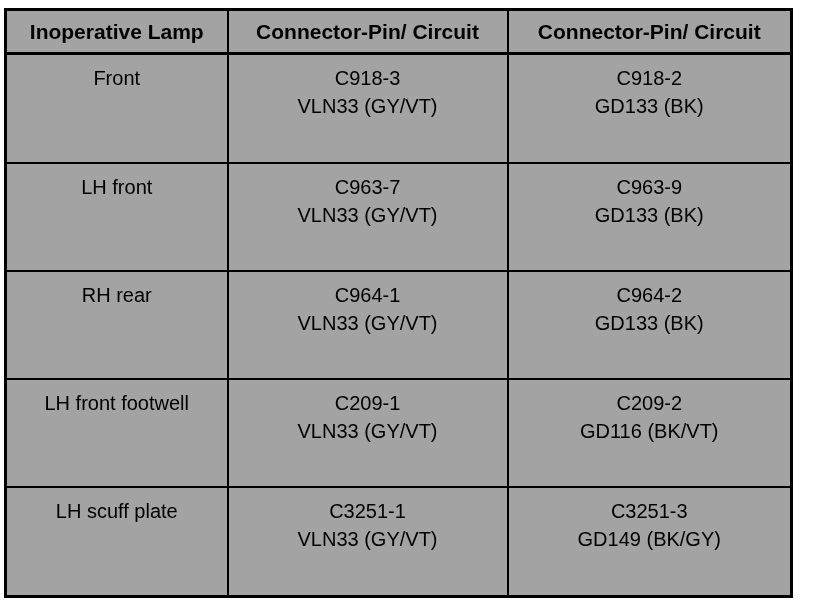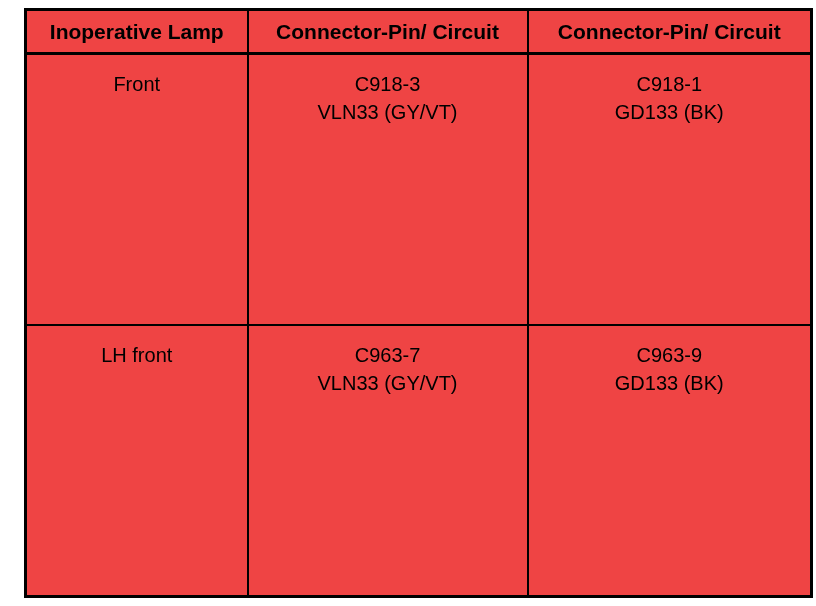--- a/index.html
+++ b/index.html
@@ -15,27 +15,27 @@
     color: #000000;
     -webkit-font-smoothing: antialiased;
   }
   .page {
     position: relative;
     width: 816px;
     height: 606px;
   }
   table.spec-table {
     position: absolute;
-    left: 24px;
+    left: 4px;
     top: 8px;
     width: 786px;
     height: 590px;
     border-collapse: collapse;
     table-layout: fixed;
-    background: #ef4444;
+    background: #a3a3a3;
     border: 3px solid #000000;
   }
   table.spec-table col.c1 { width: 222px; }
   table.spec-table col.c2 { width: 280px; }
   table.spec-table col.c3 { width: 284px; }
   table.spec-table th,
   table.spec-table td {
     border: 2px solid #000000;
     text-align: center;
     padding: 0;
@@ -53,21 +53,21 @@
     height: 76px;
     vertical-align: top;
     font-size: 20px;
     font-weight: normal;
   }
   .cell-line {
     line-height: 28px;
     white-space: nowrap;
   }
   .cell-pad {
-    padding-top: 15px;
+    padding-top: 9px;
   }
 </style>
 </head>
 <body>
 
 <div class="page">
   <table class="spec-table">
     <colgroup>
       <col class="c1">
         <col class="c2">
@@ -83,32 +83,71 @@
     <tbody>
       <tr>
         <td>
           <div class="cell-line cell-pad">Front</div>
         </td>
         <td>
           <div class="cell-line cell-pad">C918-3</div>
           <div class="cell-line">VLN33 (GY/VT)</div>
         </td>
         <td>
-          <div class="cell-line cell-pad">C918-1</div>
+          <div class="cell-line cell-pad">C918-2</div>
           <div class="cell-line">GD133 (BK)</div>
         </td>
       </tr>
       <tr>
         <td>
           <div class="cell-line cell-pad">LH front</div>
         </td>
         <td>
           <div class="cell-line cell-pad">C963-7</div>
           <div class="cell-line">VLN33 (GY/VT)</div>
         </td>
         <td>
           <div class="cell-line cell-pad">C963-9</div>
           <div class="cell-line">GD133 (BK)</div>
         </td>
       </tr>
+      <tr>
+        <td>
+          <div class="cell-line cell-pad">RH rear</div>
+        </td>
+        <td>
+          <div class="cell-line cell-pad">C964-1</div>
+          <div class="cell-line">VLN33 (GY/VT)</div>
+        </td>
+        <td>
+          <div class="cell-line cell-pad">C964-2</div>
+          <div class="cell-line">GD133 (BK)</div>
+        </td>
+      </tr>
+      <tr>
+        <td>
+          <div class="cell-line cell-pad">LH front footwell</div>
+        </td>
+        <td>
+          <div class="cell-line cell-pad">C209-1</div>
+          <div class="cell-line">VLN33 (GY/VT)</div>
+        </td>
+        <td>
+          <div class="cell-line cell-pad">C209-2</div>
+          <div class="cell-line">GD116 (BK/VT)</div>
+        </td>
+      </tr>
+      <tr>
+        <td>
+          <div class="cell-line cell-pad">LH scuff plate</div>
+        </td>
+        <td>
+          <div class="cell-line cell-pad">C3251-1</div>
+          <div class="cell-line">VLN33 (GY/VT)</div>
+        </td>
+        <td>
+          <div class="cell-line cell-pad">C3251-3</div>
+          <div class="cell-line">GD149 (BK/GY)</div>
+        </td>
+      </tr>
     </tbody>
   </table>
 </div>
 
 </body></html>

